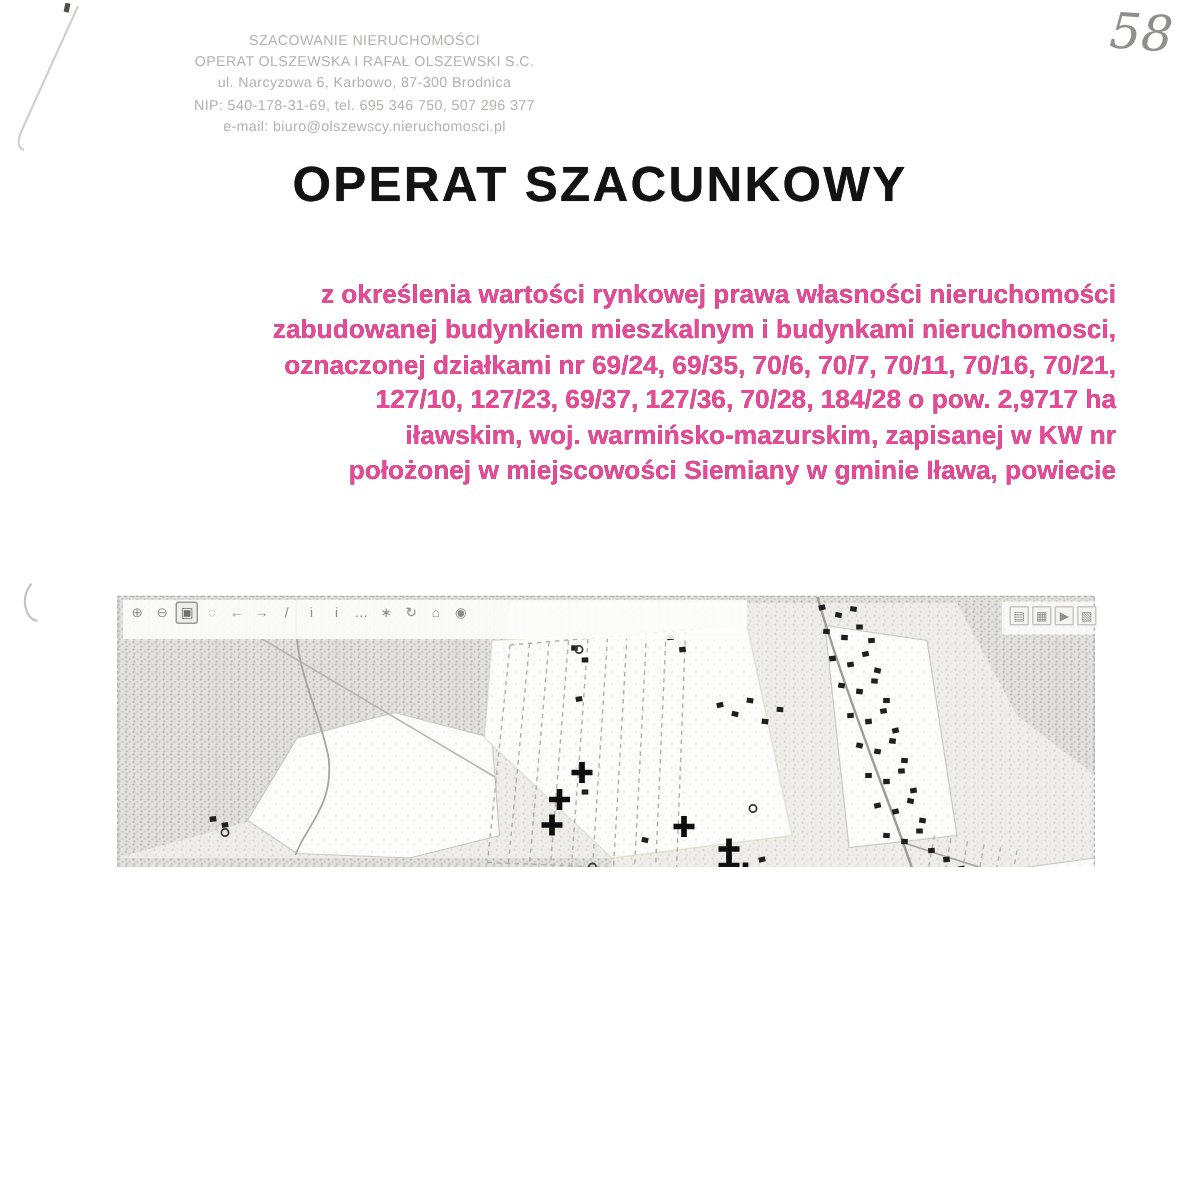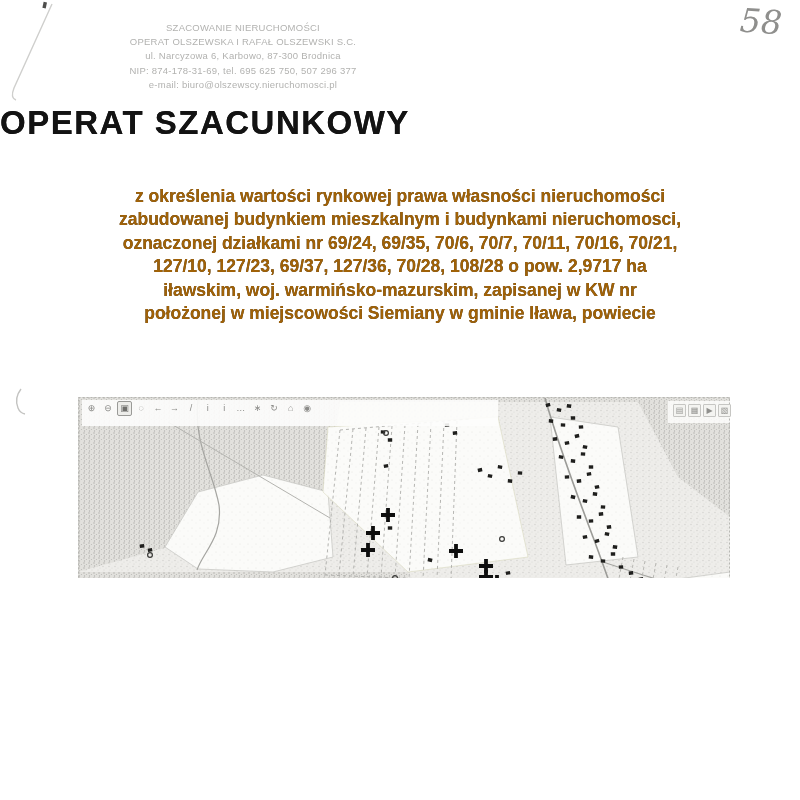--- a/index.html
+++ b/index.html
@@ -3,25 +3,25 @@
 <meta charset="utf-8">
 <style>
   html,body{margin:0;padding:0;background:#ffffff;}
   .page{position:relative;width:800px;height:578px;background:#ffffff;overflow:hidden;
         font-family:"Liberation Sans", sans-serif;border-radius:23px;}
   .letterhead{position:absolute;left:87px;top:21px;width:312px;text-align:center;
         font-size:9.5px;line-height:14.2px;color:#b2b2b0;letter-spacing:.25px;}
   .letterhead div{white-space:nowrap;}
   .hand-number{position:absolute;left:740px;top:2px;font-family:"DejaVu Serif",serif;
         font-style:italic;font-size:33px;color:#8f8f8d;transform:rotate(4deg);font-weight:400;}
-  .doc-title{position:absolute;left:0;top:104px;width:800px;text-align:left;margin:0;
+  .doc-title{position:absolute;left:0;top:104px;width:800px;text-align:center;margin:0;
         font-size:33px;font-weight:bold;letter-spacing:1.5px;color:#131313;
         text-shadow:0 0 .5px #222;}
-  .doc-paragraph{position:absolute;left:56px;top:185px;width:688px;text-align:center;
-        font-size:17.5px;font-weight:bold;line-height:23.4px;color:#a16207;
+  .doc-paragraph{position:absolute;left:56px;top:185px;width:688px;text-align:right;
+        font-size:17.5px;font-weight:bold;line-height:23.4px;color:#ec4899;
         text-shadow:0 0 .4px #333;}
   .map-wrap{position:absolute;left:78px;top:397px;width:652px;height:390px;}
   .map-toolbar{position:absolute;left:84px;top:401px;display:flex;gap:1.6px;}
   .tbtn{width:13px;height:13px;font-size:9px;line-height:13px;text-align:center;
         color:#8b8b88;background:transparent;border:1px solid transparent;border-radius:2px;}
   .tbtn.active{border:1px solid #9a9a97;background:#ededea;color:#6f6f6c;}
   .map-winbtns{position:absolute;left:673px;top:404px;display:flex;gap:2px;}
   .wbtn{width:11px;height:11px;font-size:8px;line-height:11px;text-align:center;
         color:#90908d;border:1px solid #c6c6c3;border-radius:1px;background:#f4f4f1;}
   .artifacts{position:absolute;left:0;top:0;pointer-events:none;}
@@ -34,33 +34,33 @@
   <svg class="artifacts" width="800" height="800">
     <path d="M52,4 L14,88 Q10,98 16,100" stroke="#cfcfcd" stroke-width="1.4" fill="none"></path>
     <rect x="43" y="2" width="3.4" height="6" fill="#4e4e4c" transform="rotate(12 44 5)"></rect>
     <path d="M21,389 q-7,9 -3,19 q2,5 7,6" stroke="#c3c3c1" stroke-width="1.4" fill="none"></path>
   </svg>
 
   <div class="letterhead">
     <div>SZACOWANIE NIERUCHOMOŚCI</div>
     <div>OPERAT OLSZEWSKA I RAFAŁ OLSZEWSKI S.C.</div>
     <div>ul. Narcyzowa 6, Karbowo, 87-300 Brodnica</div>
-    <div>NIP: 874-178-31-69, tel. 695 625 750, 507 296 377</div>
+    <div>NIP: 540-178-31-69, tel. 695 346 750, 507 296 377</div>
     <div>e-mail: biuro@olszewscy.nieruchomosci.pl</div>
   </div>
 
   <div class="hand-number">58</div>
 
   <h1 class="doc-title">OPERAT SZACUNKOWY</h1>
 
   <div class="doc-paragraph">
     <div>z określenia wartości rynkowej prawa własności nieruchomości</div>
     <div>zabudowanej budynkiem mieszkalnym i budynkami nieruchomosci,</div>
     <div>oznaczonej działkami nr 69/24, 69/35, 70/6, 70/7, 70/11, 70/16, 70/21,</div>
-    <div>127/10, 127/23, 69/37, 127/36, 70/28, 108/28 o pow. 2,9717 ha</div>
+    <div>127/10, 127/23, 69/37, 127/36, 70/28, 184/28 o pow. 2,9717 ha</div>
     <div>iławskim, woj. warmińsko-mazurskim, zapisanej w KW nr</div>
     <div>położonej w miejscowości Siemiany w gminie Iława, powiecie</div>
   </div>
 
   <div class="map-wrap">
     <svg id="map-svg" width="652" height="390" viewBox="0 0 652 390">
       <defs>
         <pattern id="st1" width="6" height="6" patternUnits="userSpaceOnUse">
           <circle cx="1" cy="1.5" r=".65" fill="#cfcfcb"></circle>
           <circle cx="4" cy="3" r=".55" fill="#d8d8d4"></circle>

